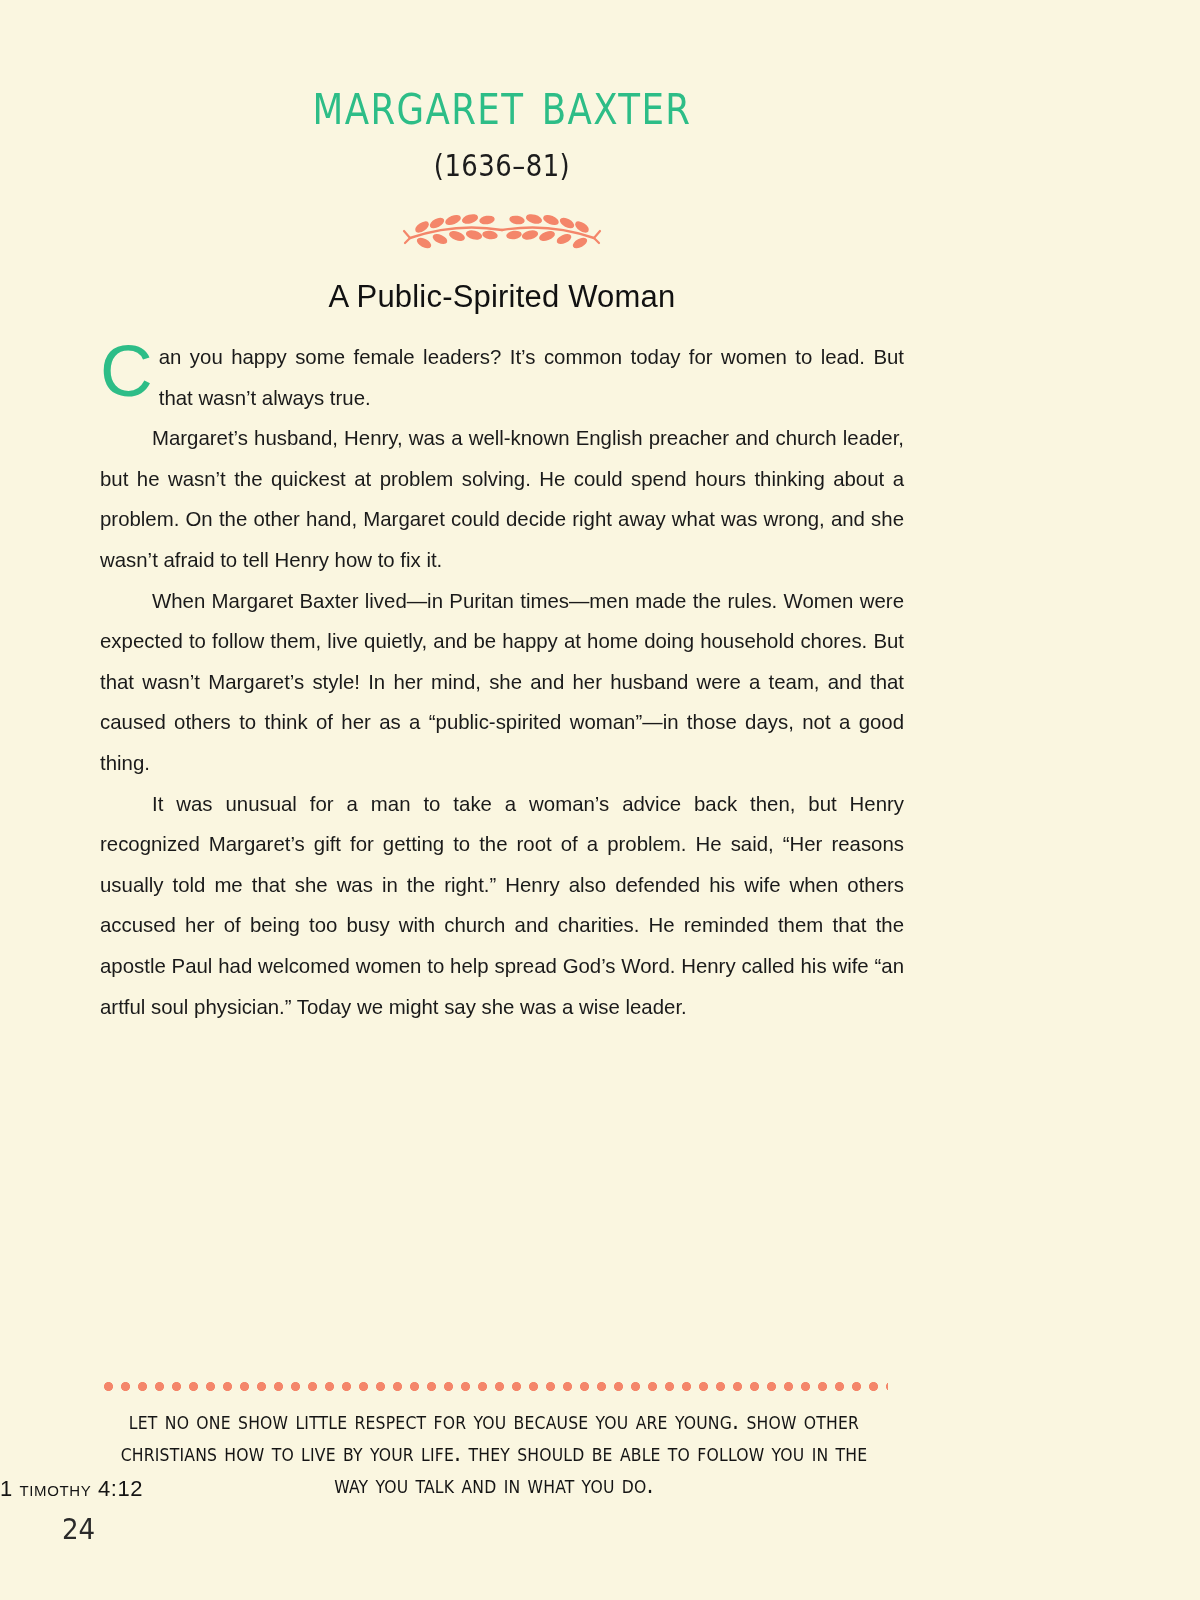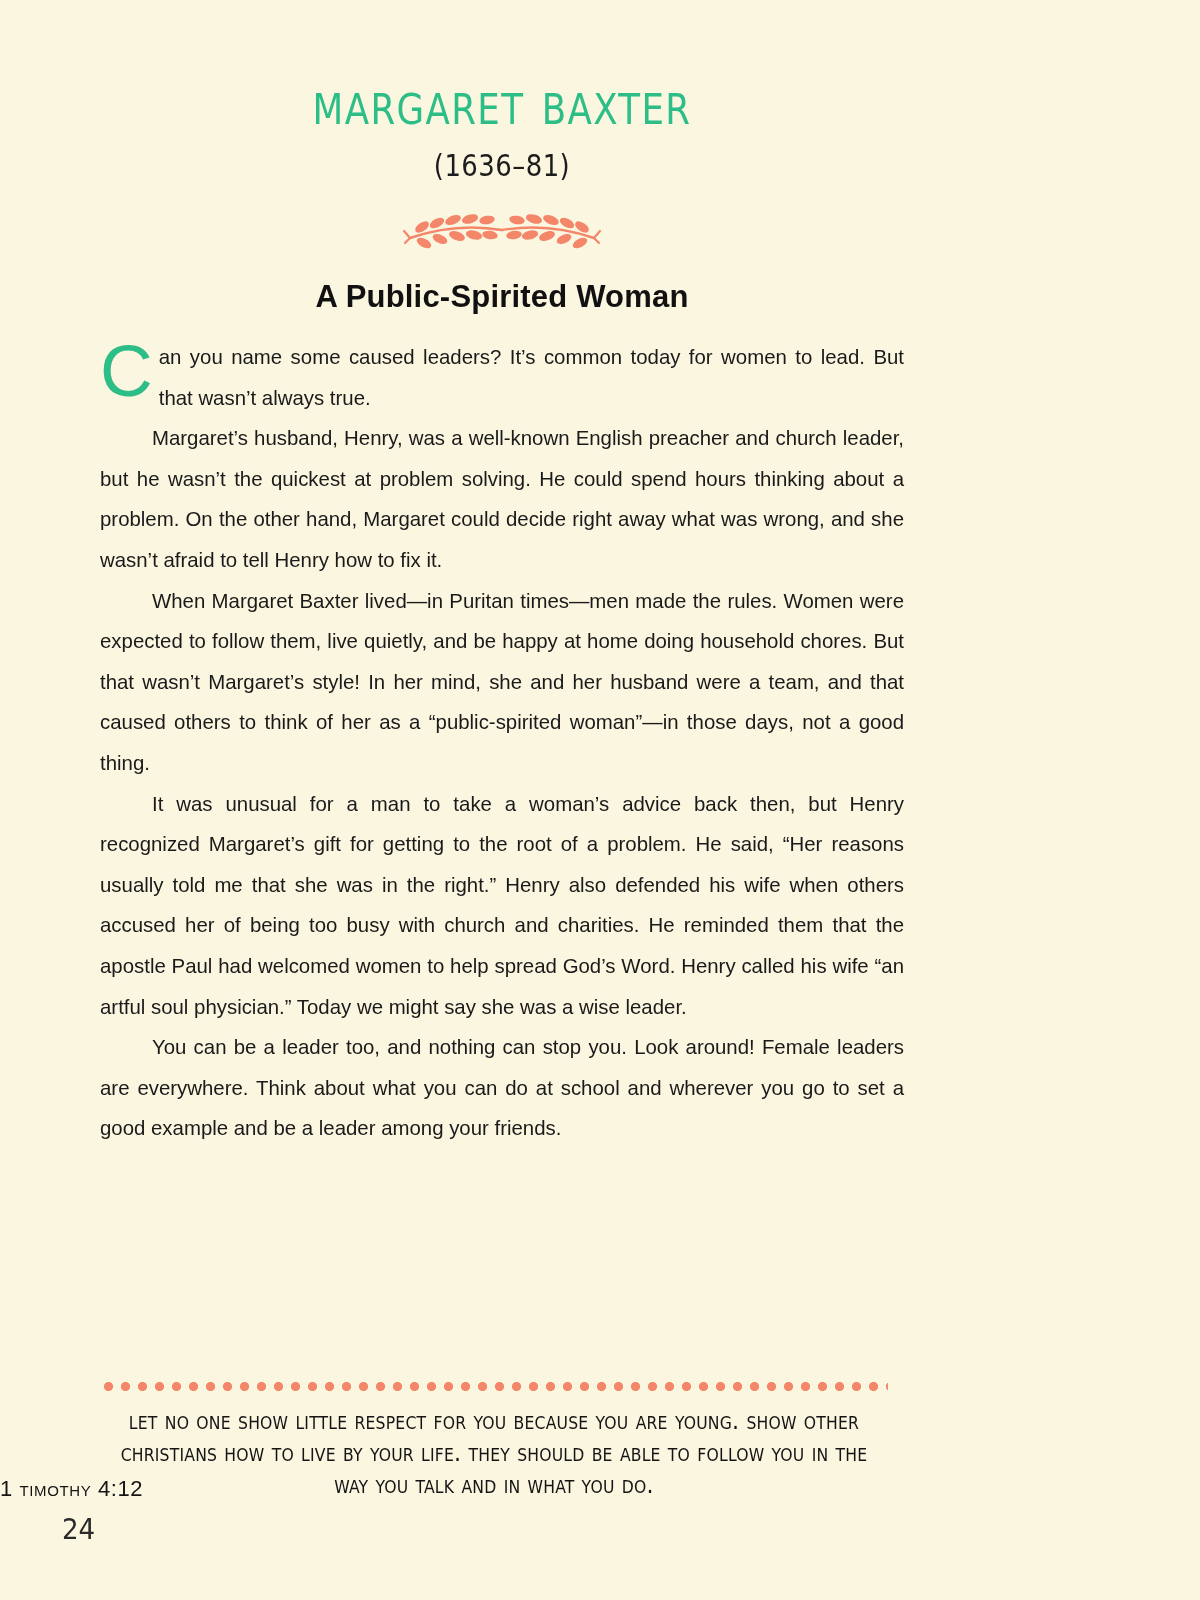--- a/index.html
+++ b/index.html
@@ -57,21 +57,21 @@
     display: block;
   }
 
   
   .section-subtitle {
     text-align: center;
     font-size: 31px;
     letter-spacing: 0.2px;
     color: #111;
     margin-top: 28px;
-    font-weight: 700;
+    font-weight: 400;
   }
 
   
   .body-copy {
     margin: 22px 100px 0 100px;
     font-size: 20.4px;
     line-height: 40.6px;
     color: #1a1a1a;
     text-align: justify;
   }
@@ -188,25 +188,24 @@
 
         <path d="M8 33 L 2 26 M8 33 L 3 38" fill="none" stroke-width="2.2"></path>
         <path d="M192 33 L 198 26 M192 33 L 197 38" fill="none" stroke-width="2.2"></path>
       </g>
     </svg>
 
     <div class="section-subtitle">A Public-Spirited Woman</div>
   </div>
 
   <div class="body-copy">
-    <p class="first"><span class="dropcap">C</span><span>an you name some caused leaders? It’s common today for women to lead. But that wasn’t always true.</span></p>
+    <p class="first"><span class="dropcap">C</span><span>an you happy some female leaders? It’s common today for women to lead. But that wasn’t always true.</span></p>
     <p>Margaret’s husband, Henry, was a well-known English preacher and church leader, but he wasn’t the quickest at problem solving. He could spend hours thinking about a problem. On the other hand, Margaret could decide right away what was wrong, and she wasn’t afraid to tell Henry how to fix it.</p>
     <p>When Margaret Baxter lived—in Puritan times—men made the rules. Women were expected to follow them, live quietly, and be happy at home doing household chores. But that wasn’t Margaret’s style! In her mind, she and her husband were a team, and that caused others to think of her as a “public-spirited woman”—in those days, not a good thing.</p>
     <p>It was unusual for a man to take a woman’s advice back then, but Henry recognized Margaret’s gift for getting to the root of a problem. He said, “Her reasons usually told me that she was in the right.” Henry also defended his wife when others accused her of being too busy with church and charities. He reminded them that the apostle Paul had welcomed women to help spread God’s Word. Henry called his wife “an artful soul physician.” Today we might say she was a wise leader.</p>
-    <p>You can be a leader too, and nothing can stop you. Look around! Female leaders are everywhere. Think about what you can do at school and wherever you go to set a good example and be a leader among your friends.</p>
   </div>
 
   <div class="footer">
     <div class="dot-rule"></div>
     <div class="verse">Let no one show little respect for you because you are young. Show other Christians how to live by your life. They should be able to follow you in the way you talk and in what you do.</div>
     <div class="verse-ref">1 Timothy 4:12</div>
     <div class="page-number">24</div>
   </div>
 
 </div>

